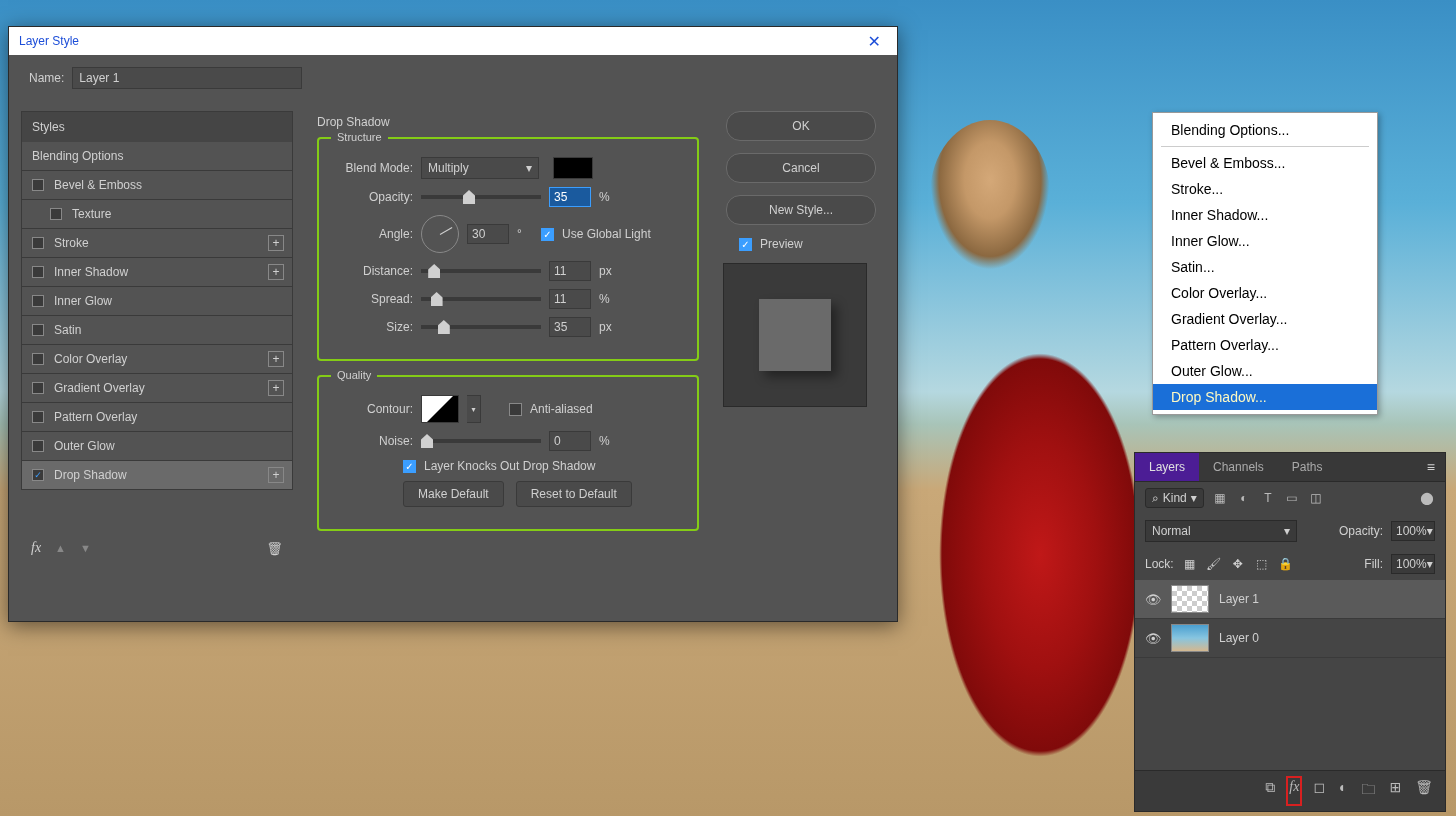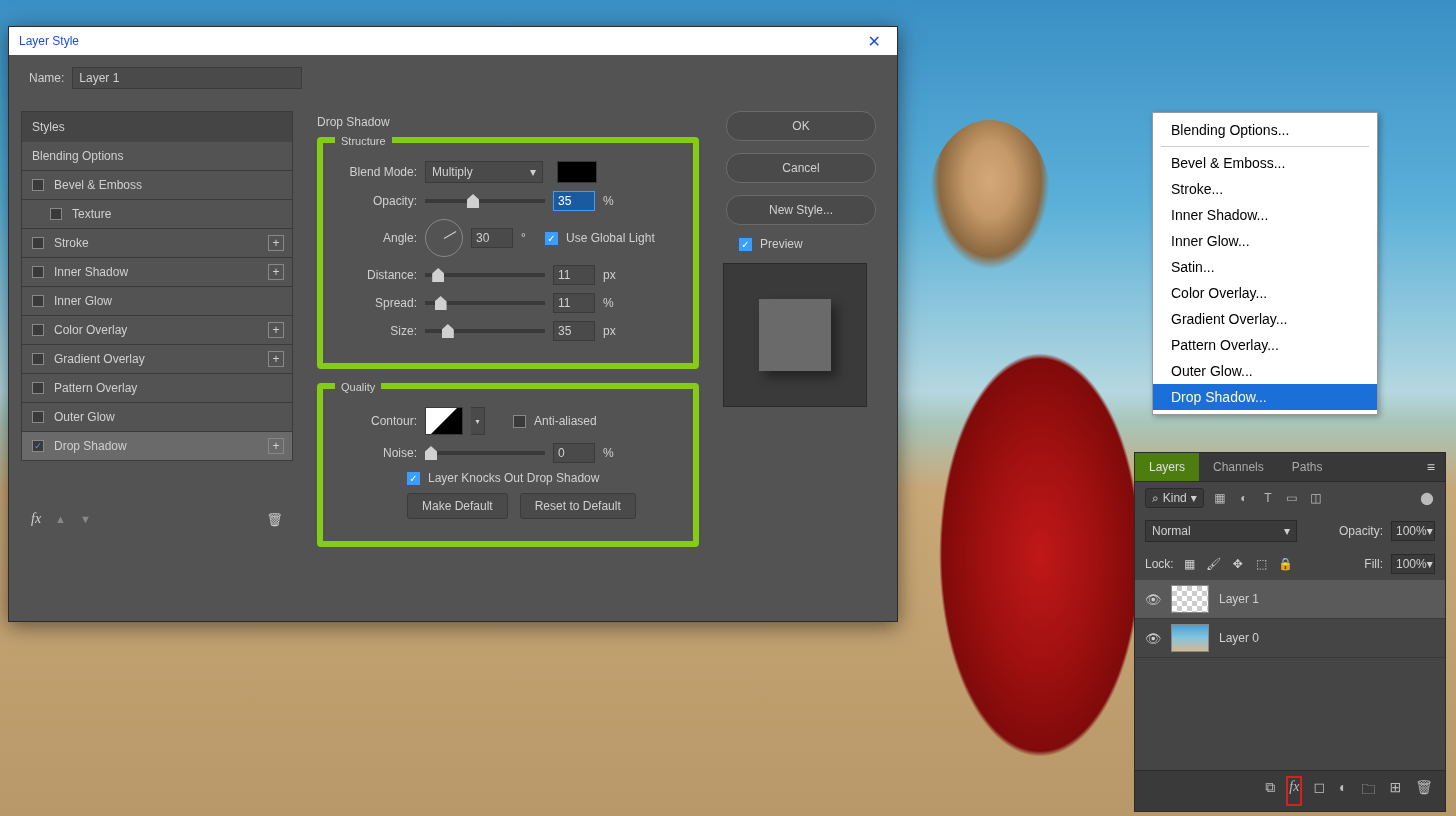--- a/index.html
+++ b/index.html
@@ -22,21 +22,21 @@
 .style-chk{width:12px;height:12px;border:1px solid #888;margin-right:10px;display:inline-flex;align-items:center;justify-content:center;font-size:9px;background:#3a3a3a}
 .style-chk.checked::after{content:"✓";color:#3b9eff}
 .style-plus{position:absolute;right:8px;width:16px;height:16px;border:1px solid #888;display:flex;align-items:center;justify-content:center;font-size:12px}
 .styles-footer{display:flex;gap:14px;padding:10px;align-items:center;margin-top:40px}
 .fx-ic{font-style:italic;font-family:serif;font-size:14px}
 .arrow-ic{font-size:11px;color:#888}
 .trash-ic{margin-left:auto;font-size:13px}
 
 .settings-col{flex:1;padding:18px 20px 0 24px;margin-top:42px}
 .sec-title{color:#d0d0d0;margin-bottom:8px}
-.group{border:6px solid #84cc16;border-radius:4px;padding:10px 14px 14px;margin-bottom:14px;position:relative}
+.group{border:2px solid #84cc16;border-radius:4px;padding:10px 14px 14px;margin-bottom:14px;position:relative}
 .group-label{position:absolute;top:-8px;left:12px;background:#535353;padding:0 6px;font-size:11px}
 .row{display:flex;align-items:center;margin:8px 0;gap:8px}
 .row-label{width:80px;text-align:right;color:#d0d0d0}
 .select{width:118px;background:#4a4a4a;border:1px solid #3a3a3a;padding:3px 6px;display:flex;justify-content:space-between;align-items:center}
 .color-swatch{width:40px;height:22px;background:#000;border:1px solid #3a3a3a;margin-left:6px}
 .slider{width:120px;height:4px;background:#3a3a3a;position:relative}
 .slider-thumb{position:absolute;top:-5px;width:12px;height:14px;background:#d0d0d0;clip-path:polygon(50% 0,100% 40%,100% 100%,0 100%,0 40%)}
 .num-input{width:42px;background:#4a4a4a;border:1px solid #3a3a3a;padding:2px 4px;text-align:left;color:#d0d0d0}
 .num-input.hl{background:#1a5a9e;border:1px solid #3b9eff;color:#fff}
 .unit{width:16px;color:#d0d0d0}
@@ -56,21 +56,21 @@
 .preview-inner{width:72px;height:72px;background:#6a6a6a;box-shadow:6px 6px 10px rgba(0,0,0,.4)}
 
 .ctx-menu{position:absolute;left:1152px;top:112px;width:226px;background:#fff;border:1px solid #999;box-shadow:2px 2px 6px rgba(0,0,0,.3);padding:4px 0}
 .ctx-item{padding:5px 18px;color:#000;font-size:14px;cursor:pointer}
 .ctx-item.sel{background:#1a6fd8;color:#fef9c3}
 .ctx-sep{height:1px;background:#ccc;margin:3px 8px}
 
 .layers-panel{position:absolute;right:10px;top:452px;width:312px;height:360px;background:#454545;border:1px solid #2a2a2a}
 .panel-tabs{display:flex;background:#383838;border-bottom:1px solid #2a2a2a;align-items:center}
 .panel-tab{padding:7px 14px;color:#aaa;cursor:pointer}
-.panel-tab.active{background:#4d7c0f;color:#e0e0e0}
+.panel-tab.active{background:#4c1d95;color:#e0e0e0}
 .panel-menu{margin-left:auto;padding:0 10px;font-size:14px}
 .panel-row{display:flex;align-items:center;padding:6px 10px;gap:8px}
 .kind-sel{display:flex;align-items:center;gap:4px;background:#3a3a3a;border:1px solid #2a2a2a;padding:2px 6px;border-radius:3px}
 .filter-ic{width:16px;text-align:center;color:#bbb}
 .blend-sel{width:152px;background:#3a3a3a;border:1px solid #2a2a2a;padding:3px 6px;display:flex;justify-content:space-between}
 .pct-input{width:44px;background:#3a3a3a;border:1px solid #2a2a2a;padding:2px 4px;display:flex;justify-content:space-between;align-items:center}
 .lock-ic{width:16px;text-align:center;font-size:12px}
 .layer-item{display:flex;align-items:center;padding:5px 10px;gap:10px;border-bottom:1px solid #3a3a3a}
 .layer-item.sel{background:#5a5a5a}
 .eye-ic{width:16px;font-size:13px}
@@ -119,20 +119,24 @@
           <span class="style-chk"></span>
           <span>Inner Shadow</span>
           <span class="style-plus">+</span>
         </div>
       <div class="style-item">
           <span class="style-chk"></span>
           <span>Inner Glow</span>
         </div>
       <div class="style-item">
           <span class="style-chk"></span>
+          <span>Satin</span>
+        </div>
+      <div class="style-item">
+          <span class="style-chk"></span>
           <span>Color Overlay</span>
           <span class="style-plus">+</span>
         </div>
       <div class="style-item">
           <span class="style-chk"></span>
           <span>Gradient Overlay</span>
           <span class="style-plus">+</span>
         </div>
       <div class="style-item">
           <span class="style-chk"></span>

